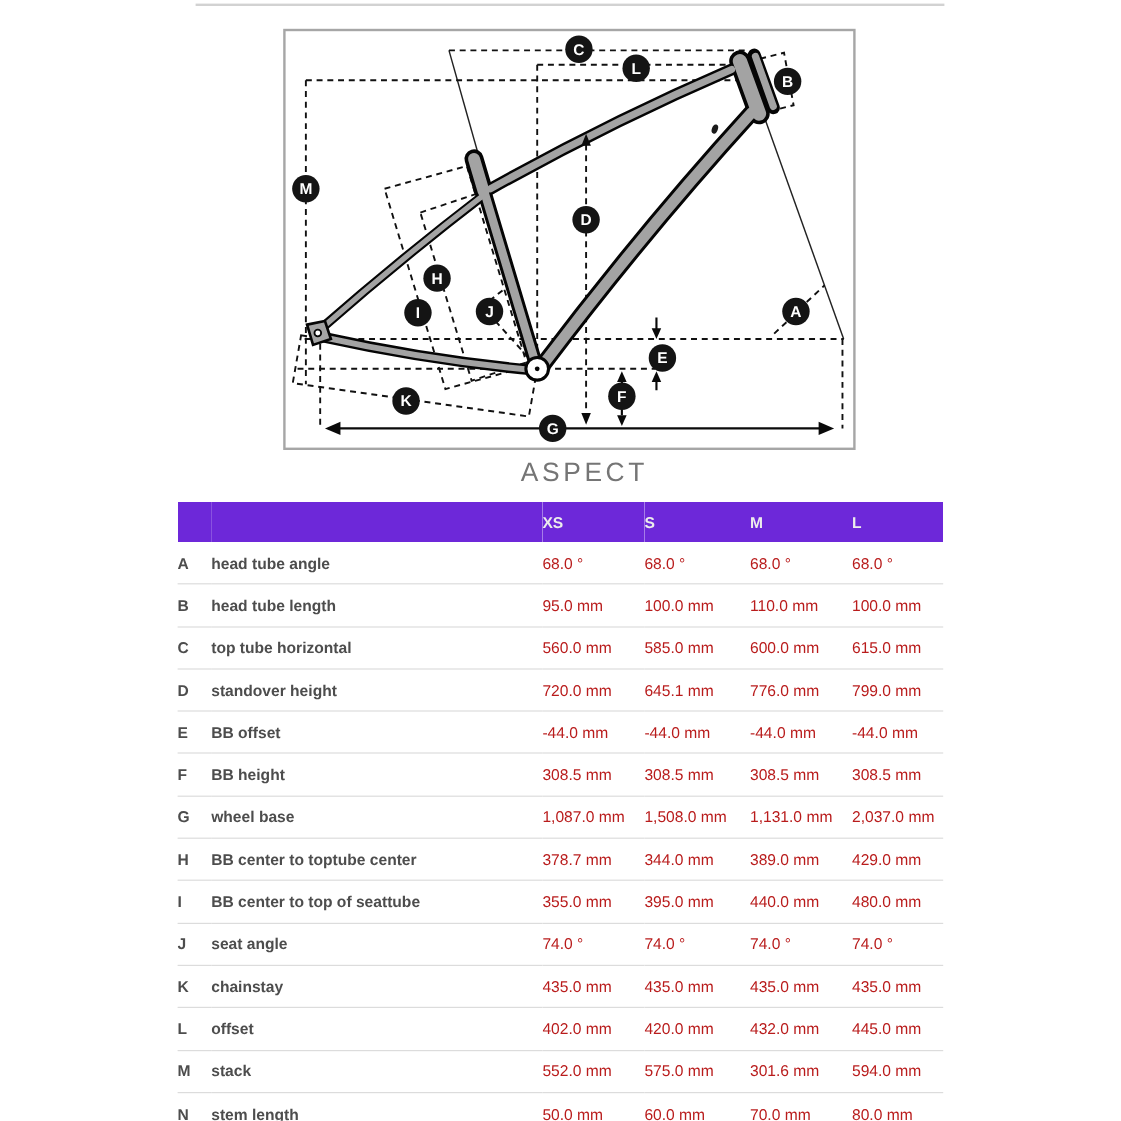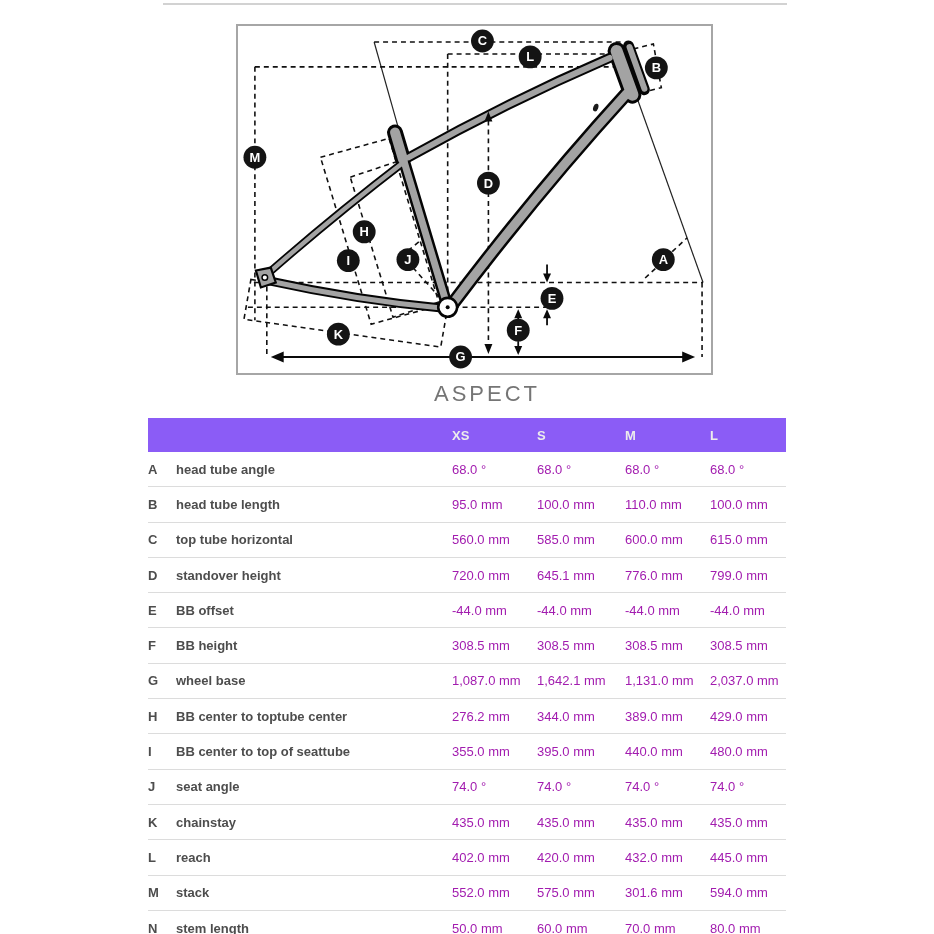--- a/index.html
+++ b/index.html
@@ -23,27 +23,27 @@
   .geo-table{
     position:absolute;left:148px;top:418px;width:638px;
     border-collapse:collapse;table-layout:fixed;
     font-size:13px;
   }
   .geo-table td,.geo-table th{
     height:34.3px;vertical-align:middle;text-align:left;padding:0;
     white-space:nowrap;overflow:hidden;
   }
   .geo-table thead th{
-    background:#8b5cf6;color:#ececec;font-weight:bold;height:34px;margin-left:33px;
+    background:#6d28d9;color:#ececec;font-weight:bold;height:34px;margin-left:33px;
   }
   .geo-table tbody tr{border-bottom:1px solid #dcdcdc;}
   .geo-table tbody tr:last-child{border-bottom:2px solid #3c3c3c;}
   .c-letter{padding-left:7px;font-weight:bold;color:#4d4d4d;}
   .c-label{padding-left:8px;font-weight:bold;color:#4d4d4d;margin-top:44px;}
-  .c-value{color:#a21caf;}
+  .c-value{color:#b91c1c;}
   
   .dash{fill:none;stroke:#111;stroke-width:1.6;stroke-dasharray:5 4;}
   .axis{fill:none;stroke:#222;stroke-width:1.2;}
   .tube-o{fill:none;stroke:#050505;stroke-linecap:round;}
   .tube-i{fill:none;stroke:#a3a3a3;stroke-linecap:round;}
   .arrowline{stroke:#0a0a0a;stroke-width:1.8;fill:none;}
   .arrowhead{fill:#0a0a0a;stroke:none;}
   .marker-circle{fill:#141414;}
   .marker-letter{fill:#ffffff;font-family:"Liberation Sans",sans-serif;font-size:13px;font-weight:bold;text-anchor:middle;}
 </style>
@@ -219,28 +219,28 @@
         <td class="c-label">BB height</td>
         <td class="c-value">308.5 mm</td>
         <td class="c-value">308.5 mm</td>
         <td class="c-value">308.5 mm</td>
         <td class="c-value">308.5 mm</td>
       </tr>
       <tr>
         <td class="c-letter">G</td>
         <td class="c-label">wheel base</td>
         <td class="c-value">1,087.0 mm</td>
-        <td class="c-value">1,642.1 mm</td>
+        <td class="c-value">1,508.0 mm</td>
         <td class="c-value">1,131.0 mm</td>
         <td class="c-value">2,037.0 mm</td>
       </tr>
       <tr>
         <td class="c-letter">H</td>
         <td class="c-label">BB center to toptube center</td>
-        <td class="c-value">276.2 mm</td>
+        <td class="c-value">378.7 mm</td>
         <td class="c-value">344.0 mm</td>
         <td class="c-value">389.0 mm</td>
         <td class="c-value">429.0 mm</td>
       </tr>
       <tr>
         <td class="c-letter">I</td>
         <td class="c-label">BB center to top of seattube</td>
         <td class="c-value">355.0 mm</td>
         <td class="c-value">395.0 mm</td>
         <td class="c-value">440.0 mm</td>
@@ -257,21 +257,21 @@
       <tr>
         <td class="c-letter">K</td>
         <td class="c-label">chainstay</td>
         <td class="c-value">435.0 mm</td>
         <td class="c-value">435.0 mm</td>
         <td class="c-value">435.0 mm</td>
         <td class="c-value">435.0 mm</td>
       </tr>
       <tr>
         <td class="c-letter">L</td>
-        <td class="c-label">reach</td>
+        <td class="c-label">offset</td>
         <td class="c-value">402.0 mm</td>
         <td class="c-value">420.0 mm</td>
         <td class="c-value">432.0 mm</td>
         <td class="c-value">445.0 mm</td>
       </tr>
       <tr>
         <td class="c-letter">M</td>
         <td class="c-label">stack</td>
         <td class="c-value">552.0 mm</td>
         <td class="c-value">575.0 mm</td>

